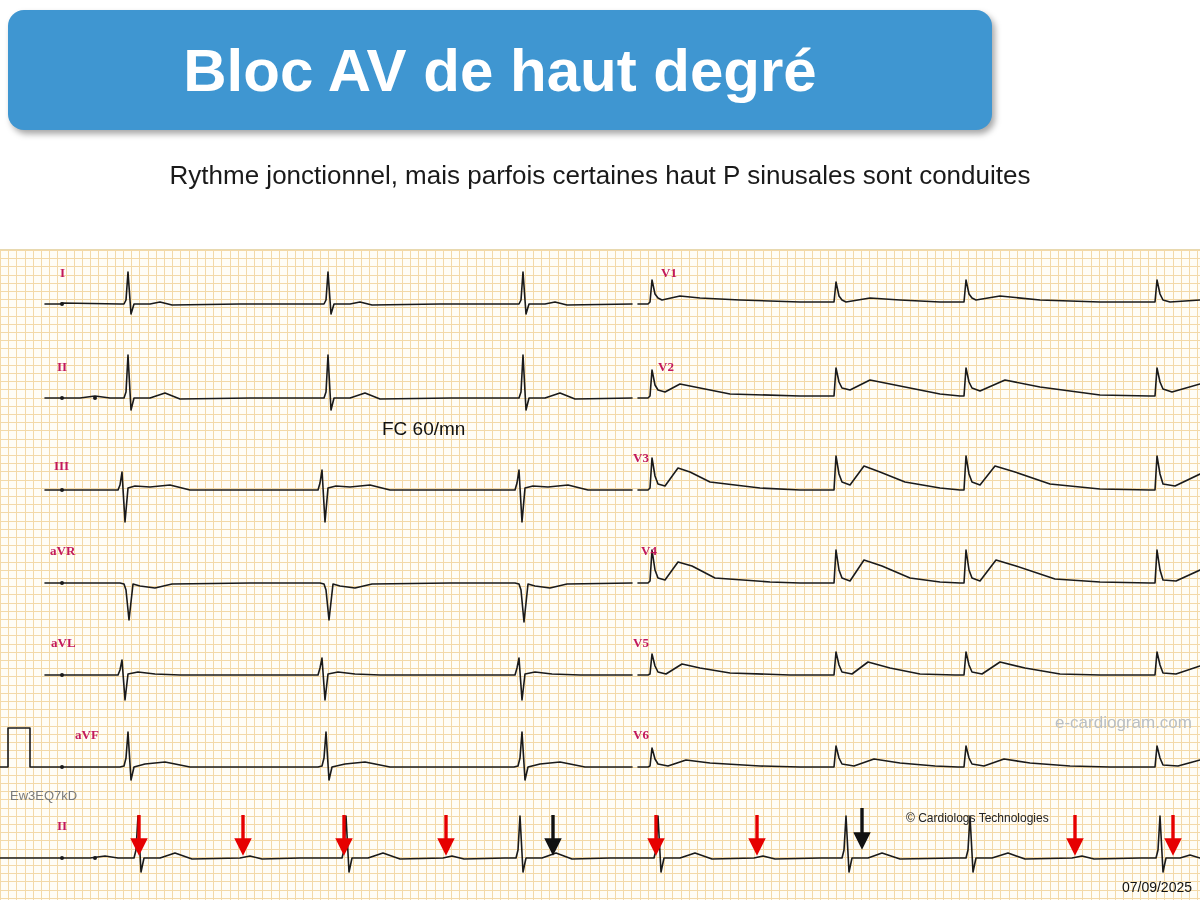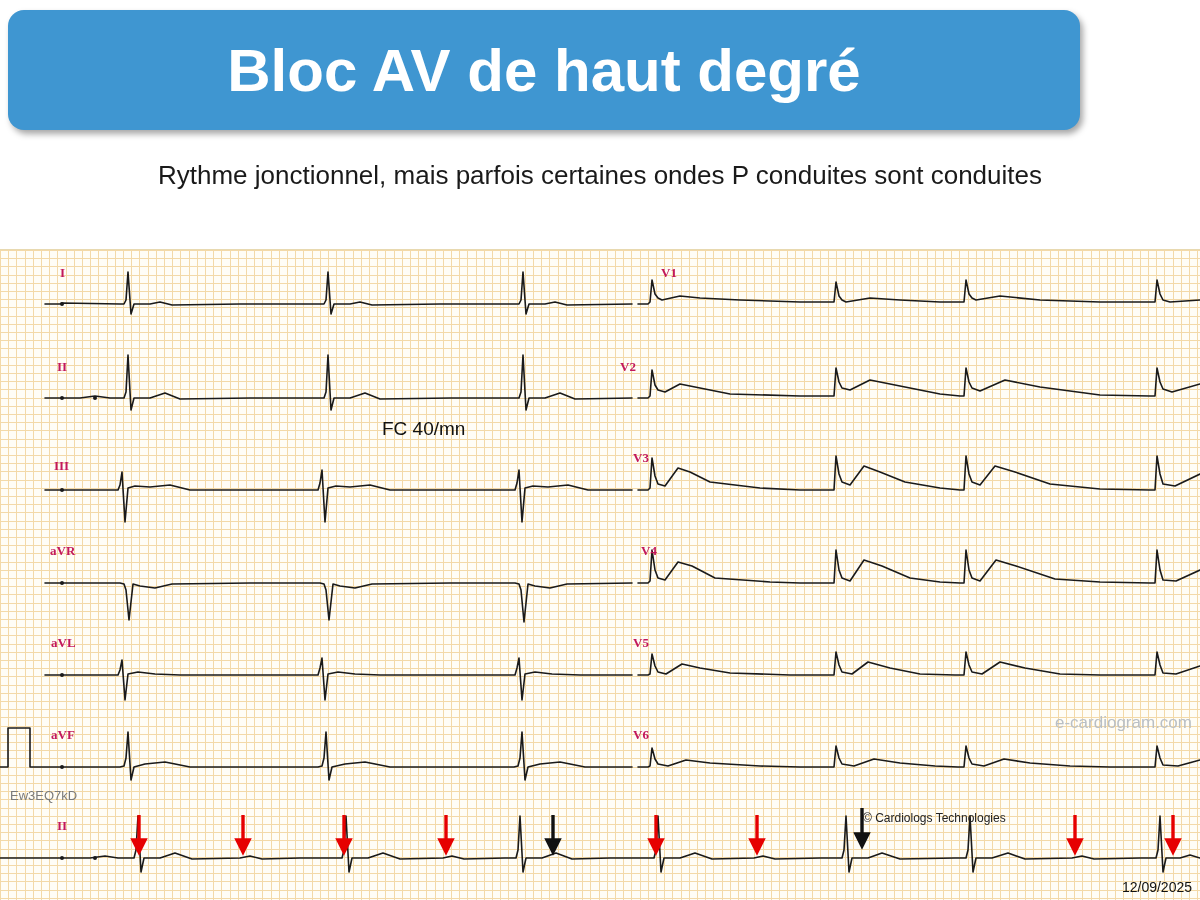--- a/index.html
+++ b/index.html
@@ -13,21 +13,21 @@
     font-family: "Liberation Sans", sans-serif;
     position: relative;
     overflow: hidden;
   }
 
   
   .title-banner {
     position: absolute;
     left: 8px;
     top: 10px;
-    width: 1072px;
+    width: 984px;
     height: 120px;
     background: #3f96d1;
     border-radius: 16px;
     box-shadow: 3px 4px 6px rgba(0,0,0,0.35);
     display: flex;
     align-items: center;
     justify-content: center;
   }
   .title-text {
     color: #ffffff;
@@ -95,21 +95,21 @@
 
   .watermark-site {
     position: absolute;
     right: 8px;
     top: 463px;
     font-size: 17px;
     color: #b9bfc5;
   }
   .watermark-copy {
     position: absolute;
-    left: 863px;
+    left: 906px;
     top: 561px;
     font-size: 12px;
     color: #222;
   }
   .code-label {
     position: absolute;
     left: 10px;
     top: 538px;
     font-size: 13px;
     color: #7a7a7a;
@@ -122,21 +122,21 @@
     color: #111;
   }
 </style>
 </head>
 <body>
 
 <div class="title-banner">
   <div class="title-text">Bloc AV de haut degré</div>
 </div>
 
-<div class="subtitle">Rythme jonctionnel, mais parfois certaines ondes P conduites sont conduites</div>
+<div class="subtitle">Rythme jonctionnel, mais parfois certaines haut P sinusales sont conduites</div>
 
 <div class="ecg-wrap">
   <div class="ecg-grid"></div>
 
   <svg class="ecg-svg" viewBox="0 0 1200 651" preserveAspectRatio="none">
     <g fill="none" stroke="#1a1a1a" stroke-width="1.6" stroke-linejoin="round" stroke-linecap="round">
 
       <path d="M45,54 L60,54 L62,53 L120,54 L124,54 L126,50 L128,22 L131,64 L134,54 L150,54 L160,52 L172,55 L240,54 L320,54 L324,54 L326,50 L328,22 L331,64 L334,54 L350,54 L360,52 L372,55 L440,54 L515,54 L519,54 L521,50 L523,22 L526,64 L529,54 L545,54 L555,52 L567,55 L632,54"></path>
 
       <path d="M638,54 L648,54 L650,52 L652,30 L655,44 L658,48 L662,50 L680,46 L700,48 L740,50 L800,52 L830,52 L834,52 L836,32 L839,46 L842,50 L846,52 L870,48 L900,50 L940,52 L960,52 L964,52 L966,30 L969,44 L972,48 L976,50 L1000,46 L1040,50 L1100,52 L1150,52 L1155,52 L1157,30 L1160,44 L1163,50 L1170,52 L1200,50"></path>
@@ -202,28 +202,28 @@
           <polygon points="856,584 868,584 862,596"></polygon>
       </g>
     </g>
   </svg>
 
   <div class="lead-label" style="left:60px; top:15px;">I</div>
   <div class="lead-label" style="left:57px; top:109px;">II</div>
   <div class="lead-label" style="left:54px; top:208px;">III</div>
   <div class="lead-label" style="left:50px; top:293px;">aVR</div>
   <div class="lead-label" style="left:51px; top:385px;text-align:right;">aVL</div>
-  <div class="lead-label" style="left:51px; top:477px;">aVF</div>
+  <div class="lead-label" style="left:51px; top:477px;padding-left:24px;">aVF</div>
   <div class="lead-label" style="left:57px; top:568px;">II</div>
 
   <div class="lead-label" style="left:633px; top:15px;padding-left:28px;">V1</div>
-  <div class="lead-label" style="left:620px; top:109px;">V2</div>
+  <div class="lead-label" style="left:658px; top:109px;">V2</div>
   <div class="lead-label" style="left:633px; top:200px;">V3</div>
   <div class="lead-label" style="left:633px; top:293px;margin-left:8px;">V4</div>
   <div class="lead-label" style="left:633px; top:385px;">V5</div>
   <div class="lead-label" style="left:633px; top:477px;">V6</div>
 
-  <div class="fc-label">FC 40/mn</div>
+  <div class="fc-label">FC 60/mn</div>
   <div class="watermark-site">e-cardiogram.com</div>
   <div class="watermark-copy">© Cardiologs Technologies</div>
   <div class="code-label">Ew3EQ7kD</div>
-  <div class="date-label">12/09/2025</div>
+  <div class="date-label">07/09/2025</div>
 </div>
 
 </body></html>

